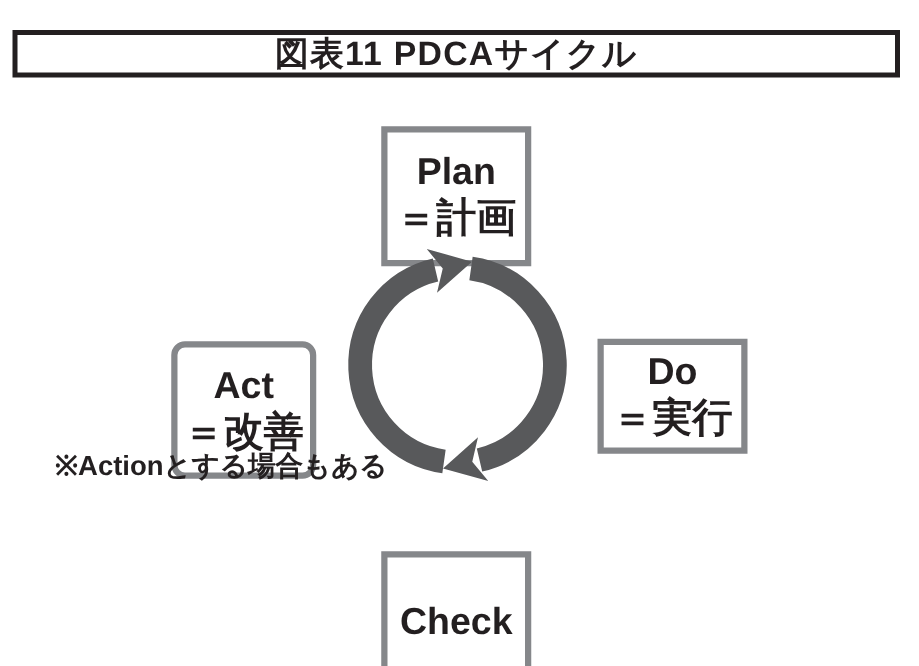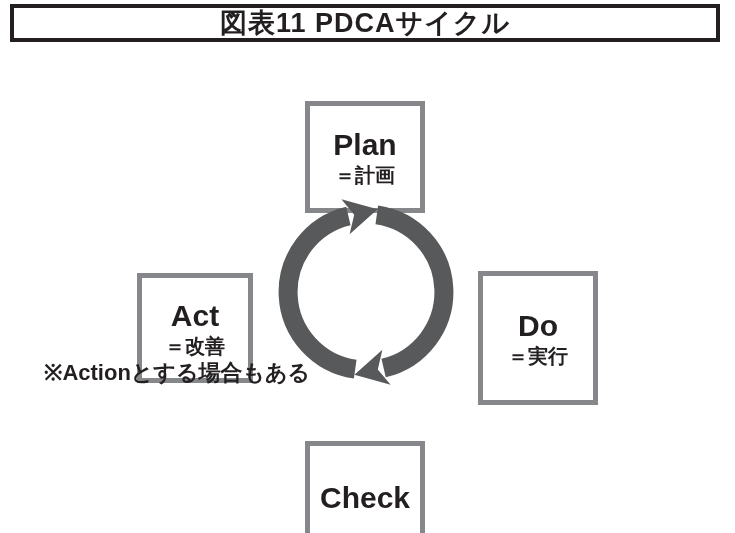--- a/index.html
+++ b/index.html
@@ -10,21 +10,21 @@
   }
   .stage {
     position: relative;
     width: 735px; height: 533px;
     background: #ffffff;
     overflow: hidden;
     color: var(--text, #231f20);
   }
   .title-bar {
     position: absolute;
-    left: 10px; top: 4px;
+    left: 10px; top: 24px;
     width: 710px; height: 38px;
     box-sizing: border-box;
     border: 4px solid var(--title-border, #231f20);
     background: #ffffff;
     display: flex; align-items: center; justify-content: center;
   }
   .title-text {
     font-size: 27px;
     font-weight: bold;
     letter-spacing: 1px;
@@ -36,24 +36,24 @@
     border: 5px solid var(--box-border, #85878a);
     background: #ffffff;
     display: flex; flex-direction: column;
     align-items: center; justify-content: center;
     text-align: center;
     font-weight: bold;
     line-height: 1.12;
     margin-top: 36px;
   }
   .node .en { font-size: 30px; }
-  .node .jp { font-size: 20px; margin-top: 3px; white-space: nowrap; }
+  .node .jp { font-size: 32px; margin-top: 3px; white-space: nowrap; }
   #node-plan  { left: 305px; top: 65px;  width: 120px; height: 112px; }
-  #node-do    { left: 478px; top: 235px; width: 120px; height: 134px; }
-  #node-act   { left: 137px; top: 237px; width: 116px; height: 110px; }
+  #node-do    { left: 478px; top: 235px; width: 120px; height: 92px; }
+  #node-act   { left: 137px; top: 237px; width: 116px; height: 110px; border-radius: 11px; }
   #node-check { left: 305px; top: 405px; width: 120px; height: 113px; gap: 12px; }
   .cycle {
     position: absolute;
     left: 266px; top: 192px;
     width: 200px; height: 200px;
   }
   .cycle path { stroke: var(--arrow, #58595b); }
   .cycle polygon { fill: var(--arrow, #58595b); }
   .note {
     position: absolute;

